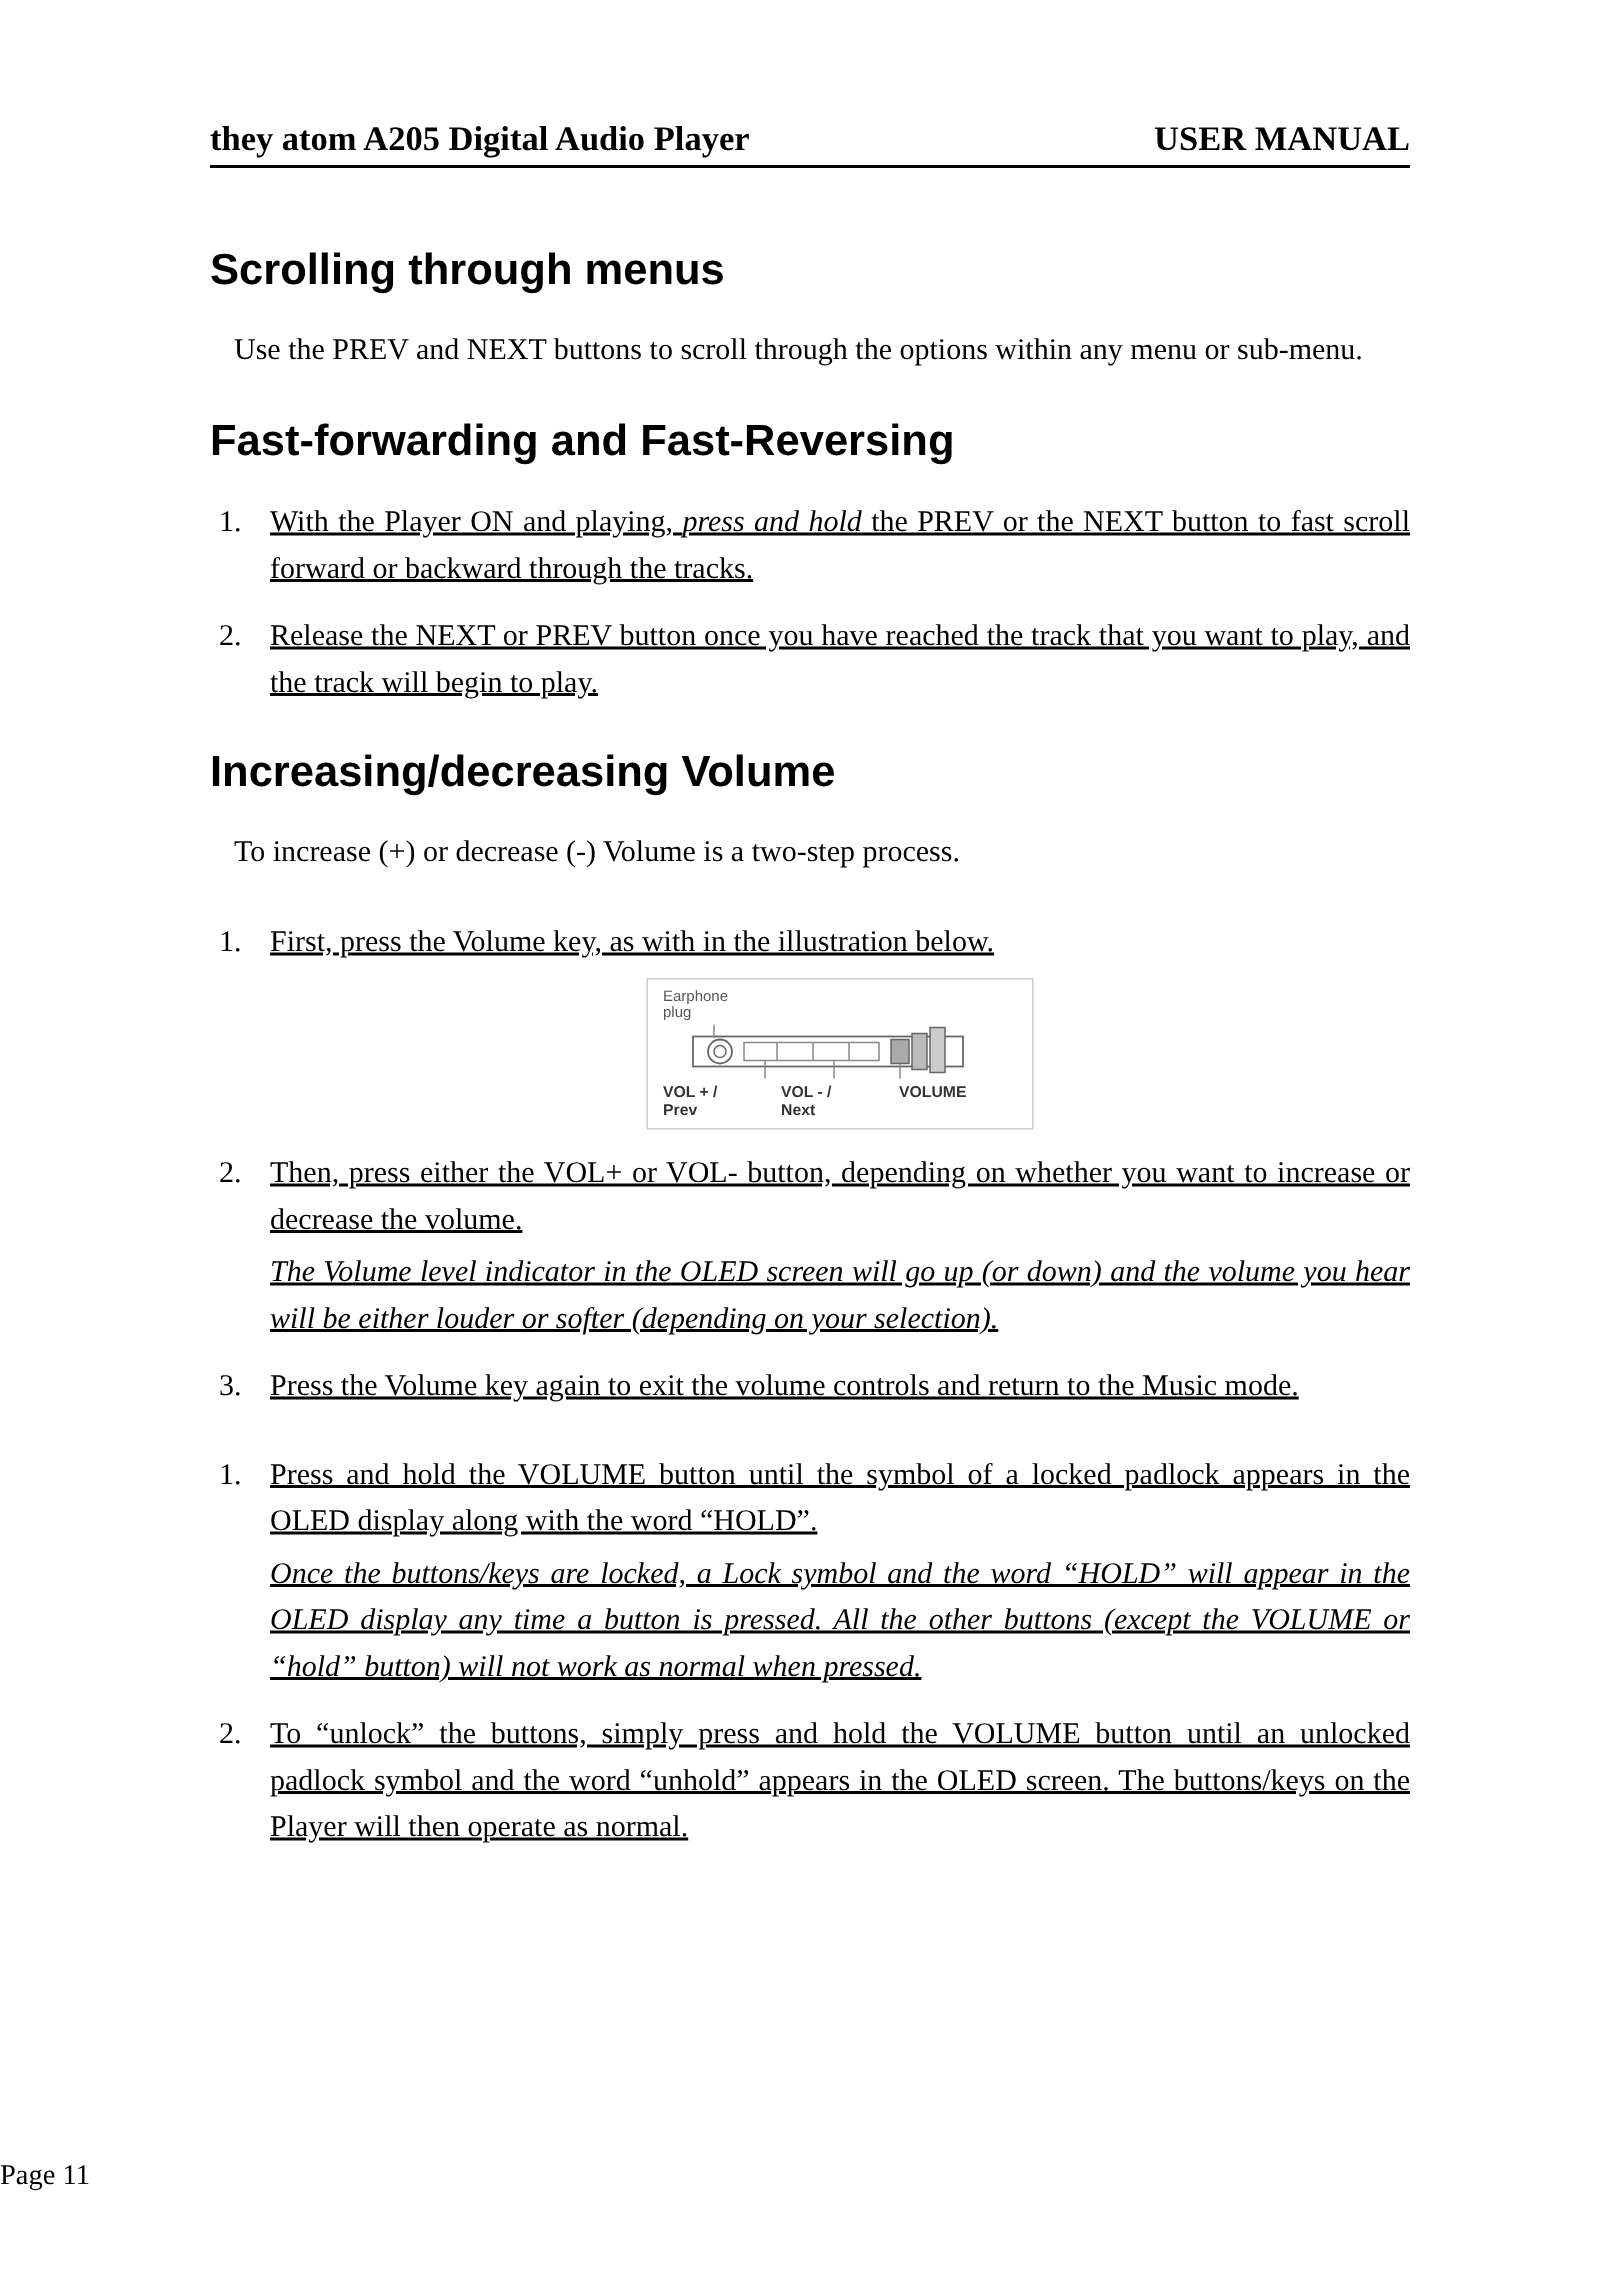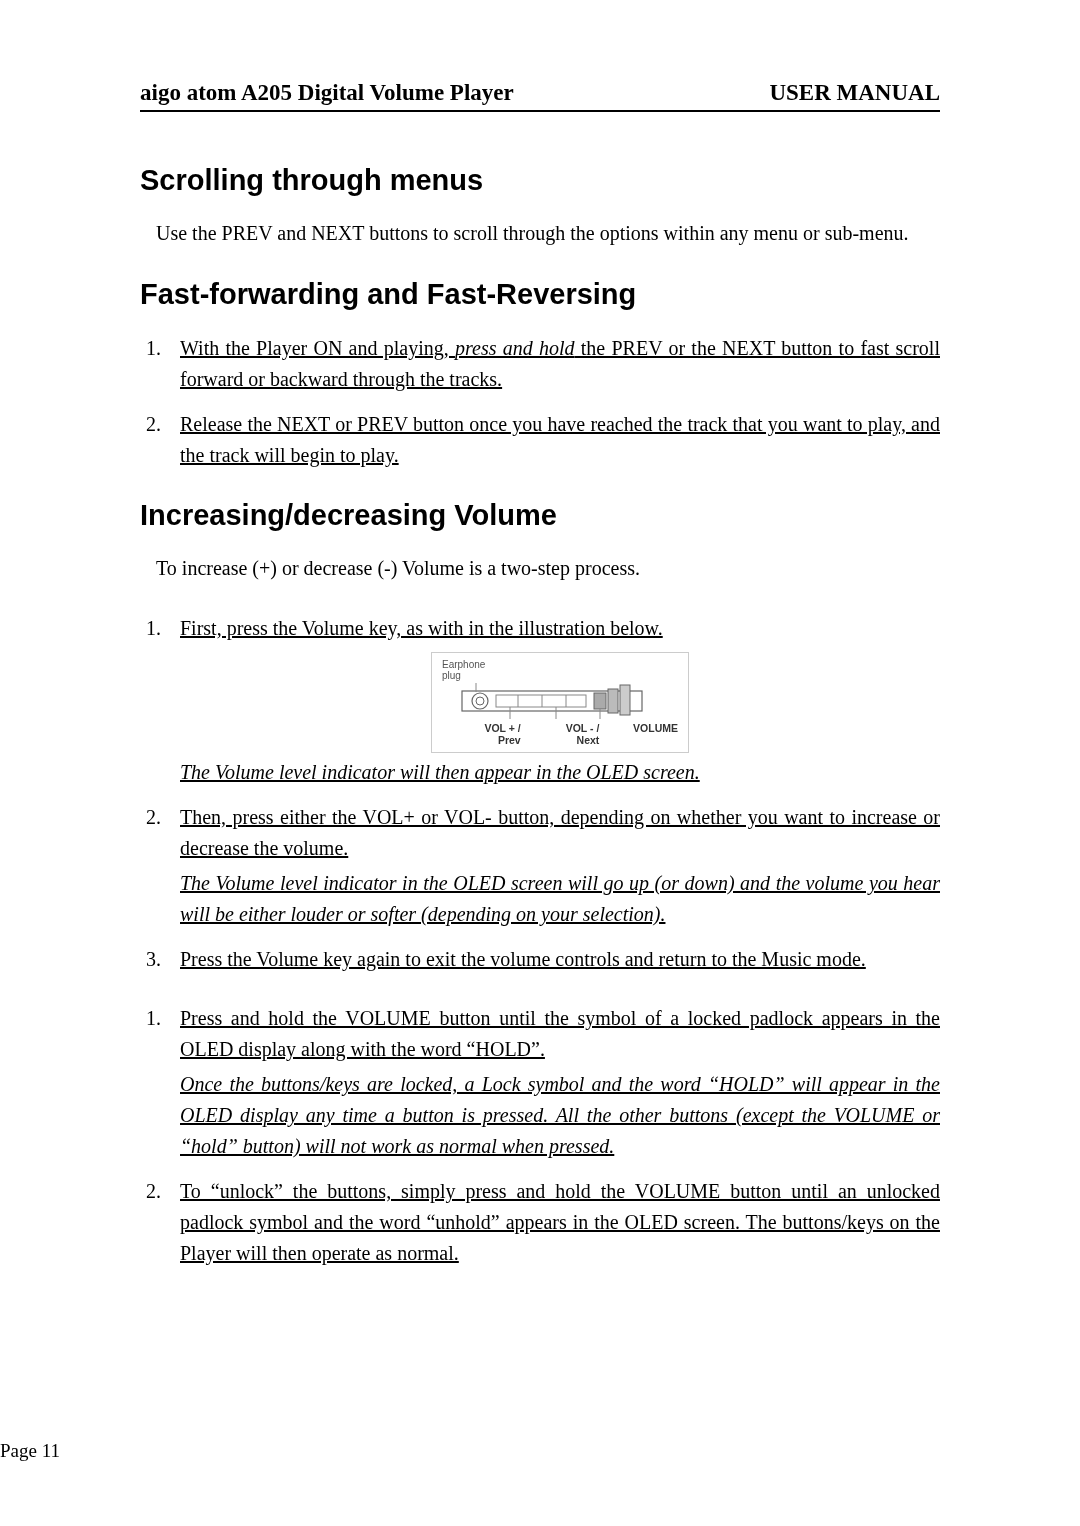--- a/index.html
+++ b/index.html
@@ -99,21 +99,21 @@
   }
   .ill-labels {
     display: flex;
     justify-content: space-between;
     font-size: 10.5px;
     font-weight: bold;
     color: #333;
     margin-top: 2px;
   }
   .ill-col {
-    text-align: right;
+    text-align: left;
     line-height: 1.1;
     flex: 1;
   }
   .ill-col.small-gap {
     flex: 1;
   }
   .page-number {
     position: absolute;
     left: 0;
     right: 0;
@@ -121,21 +121,21 @@
     text-align: left;
     font-size: 19px;
   }
 </style>
 </head>
 <body>
 
 <div class="page">
 
   <div class="header-row">
-    <span class="header-left">aigo atom A205 Digital Volume Player</span>
+    <span class="header-left">they atom A205 Digital Audio Player</span>
     <span class="header-right">USER MANUAL</span>
   </div>
 
   <h2 class="section">Scrolling through menus</h2>
   <p class="body">Use the PREV and NEXT buttons to scroll through the options within any menu or sub-menu.</p>
 
   <h2 class="section section-gap">Fast-forwarding and Fast-Reversing</h2>
   <ol class="numlist">
     <li>
       <span>With the Player ON and playing, </span><span class="inline-italic">press and hold</span><span> the PREV or the NEXT button to fast scroll forward or backward through the tracks.</span>
@@ -186,21 +186,20 @@
             <div class="ill-col small-gap">
               <span>VOL - /</span><br>
               <span>Next</span>
             </div>
             <div class="ill-col small-gap">
               <span>VOLUME</span>
             </div>
           </div>
         </div>
       </div>
-      <span class="caption-italic">The Volume level indicator will then appear in the OLED screen.</span>
     </li>
     <li>
       <span>Then, press either the VOL+ or VOL- button, depending on whether you want to increase or decrease the volume.</span>
       <span class="caption-italic">The Volume level indicator in the OLED screen will go up (or down) and the volume you hear will be either louder or softer (depending on your selection).</span>
     </li>
     <li>
       <span>Press the Volume key again to exit the volume controls and return to the Music mode.</span>
     </li>
   </ol>
 

